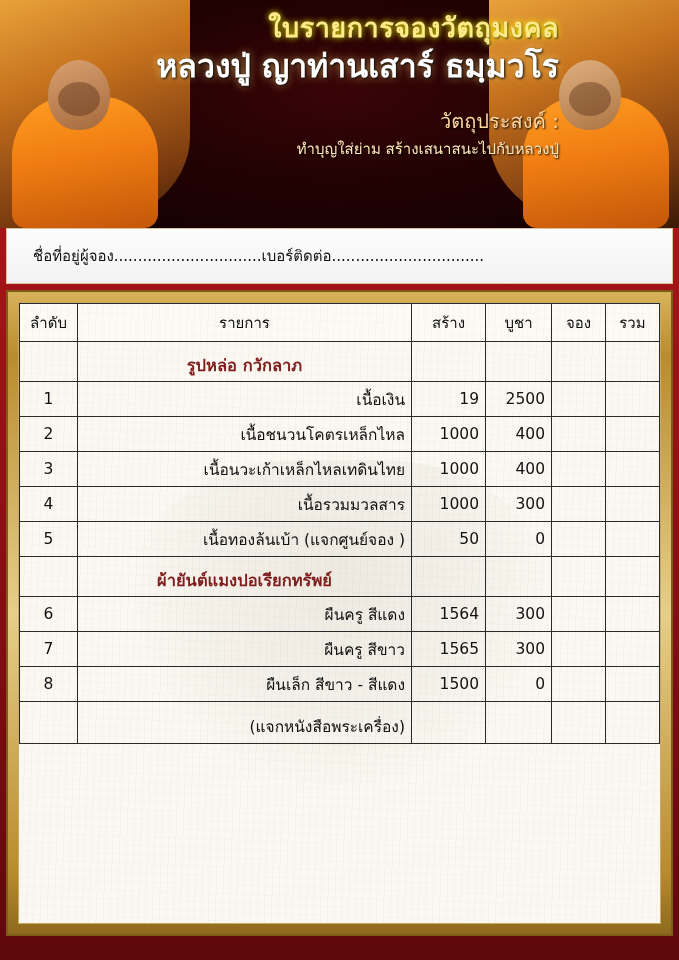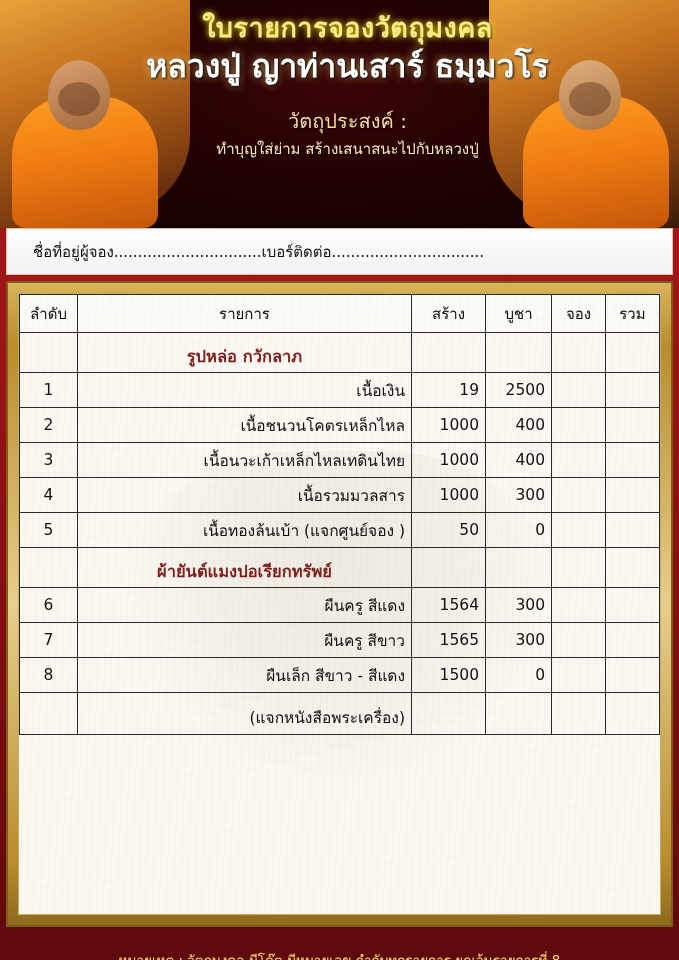--- a/index.html
+++ b/index.html
@@ -46,21 +46,21 @@
     border-radius: 50% 50% 46% 46%;
   }
   .monk .face-shadow {
     position:absolute; left:54px; top:44px; width:42px; height:34px;
     background: rgba(60,25,10,.35); border-radius:50%;
   }
   .monk.left { left: 4px; }
   .monk.right { right: 4px; }
   .monk.right .head { background: linear-gradient(160deg,#e0b07f 0%, #ad7443 100%); }
   .hdr-center {
-    position:absolute; left: 120px; right: 104px; top: 12px; text-align:center;
+    position:absolute; left: 120px; right: 120px; top: 12px; text-align:right;
   }
   .title-main {
     font-family: "DejaVu Sans", sans-serif;
     font-size: 27px; font-weight: bold; color: #ffe98a;
     text-shadow: 0 0 6px #ff0, 1px 1px 2px #000;
     letter-spacing: .5px;
     line-height: 1.15;
   }
   .title-sub {
     font-size: 32px; font-weight: bold; color: #ffffff;
@@ -72,21 +72,21 @@
     text-shadow: 1px 1px 2px #000;
   }
   .title-purpose2 {
     font-size: 15px; color: #ffe6b8; margin-top: 0;
     text-shadow: 1px 1px 2px #000;
   }
 
   
   .namebar {
     position: relative;
-    height: 47px;
+    height: 56px;
     background: linear-gradient(180deg,#fdfdfd 0%, #f2f2f2 100%);
     margin: 0 6px;
     border: 1px solid #d8c49a;
     display:flex; align-items:center;
     padding: 12px 26px;
     font-size: 15px; color: #111;
   }
   .namebar .line { white-space: nowrap; }
 
   

